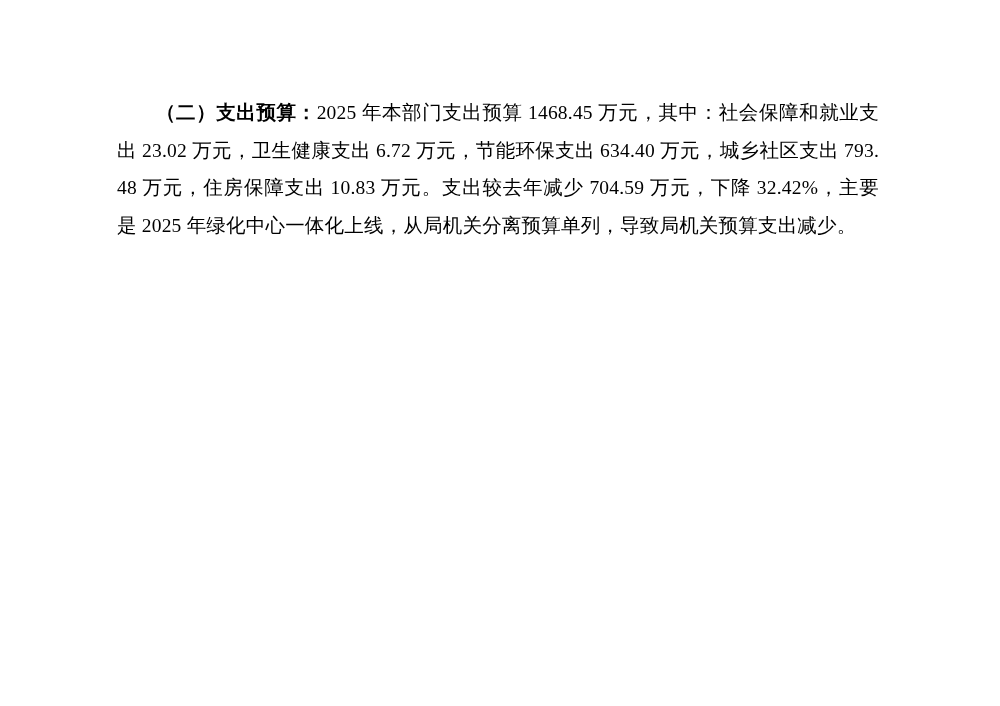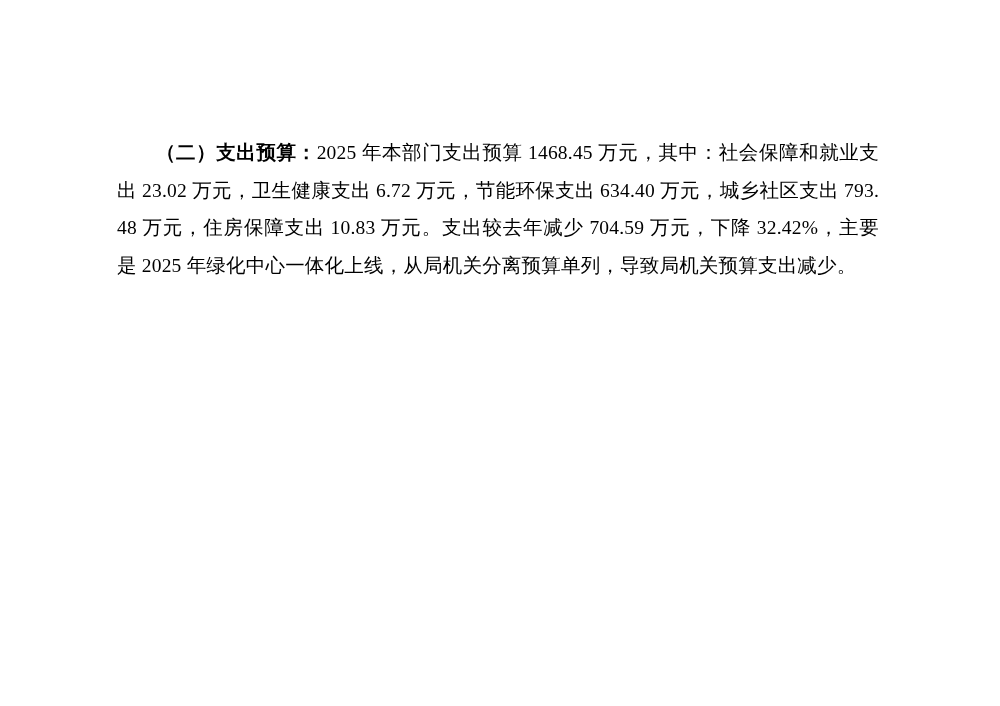--- a/index.html
+++ b/index.html
@@ -12,21 +12,20 @@
     background: #ffffff;
     position: relative;
     overflow: hidden;
     font-family: "Liberation Serif", "DejaVu Serif", serif;
     color: #000000;
   }
   .page {
     position: absolute;
     inset: 0;
     background: #ffffff;
-    margin-top: 40px;
   }
   .doc-paragraph {
     position: absolute;
     left: 117px;
     top: 94px;
     width: 762px;
     margin: 0;
     font-size: 19.5px;
     line-height: 37.5px;
     text-align: justify;

